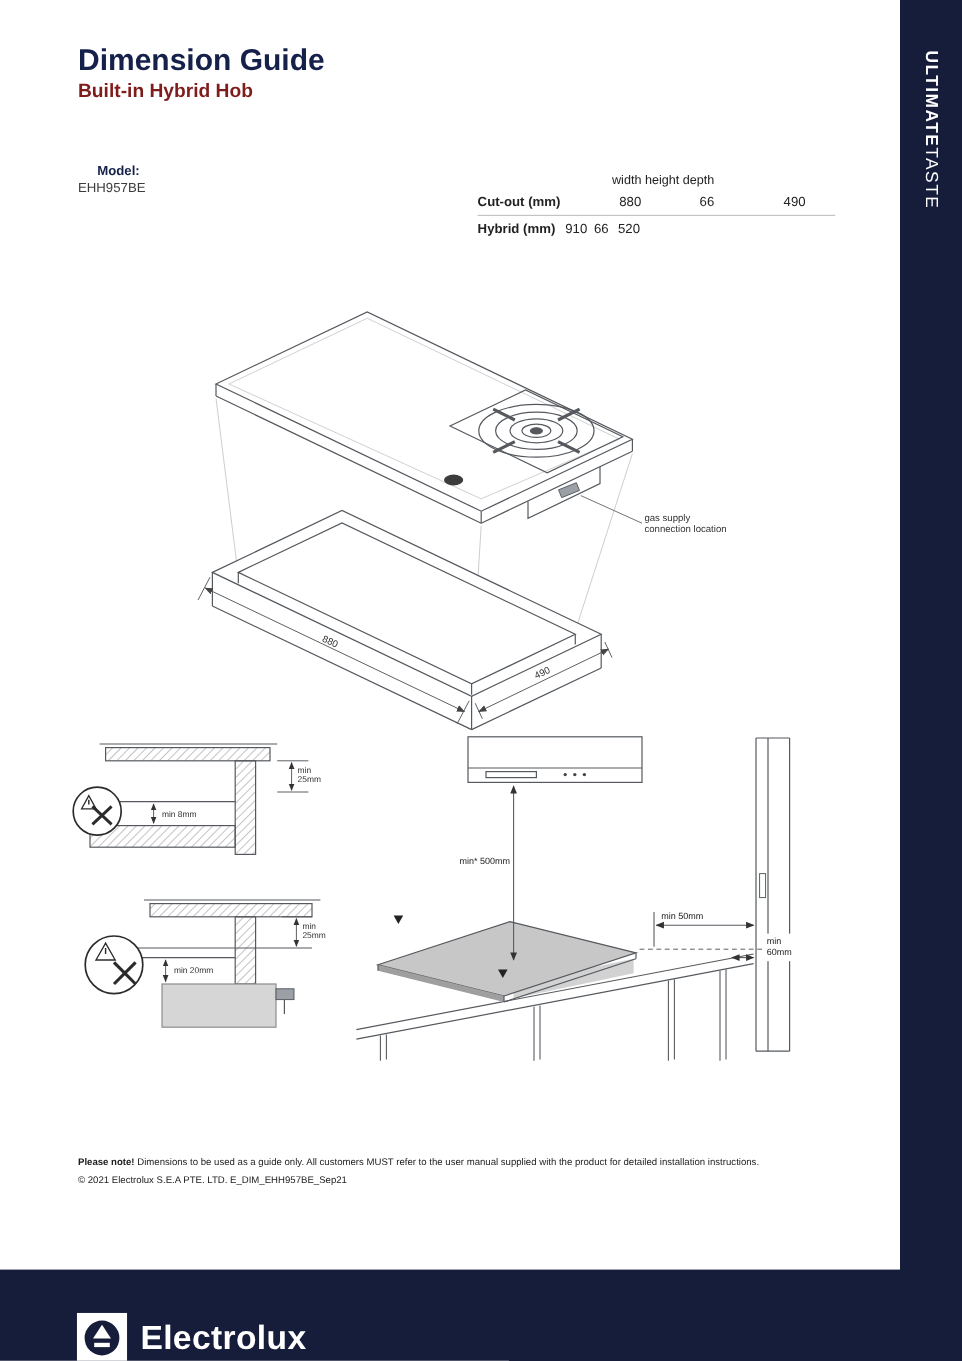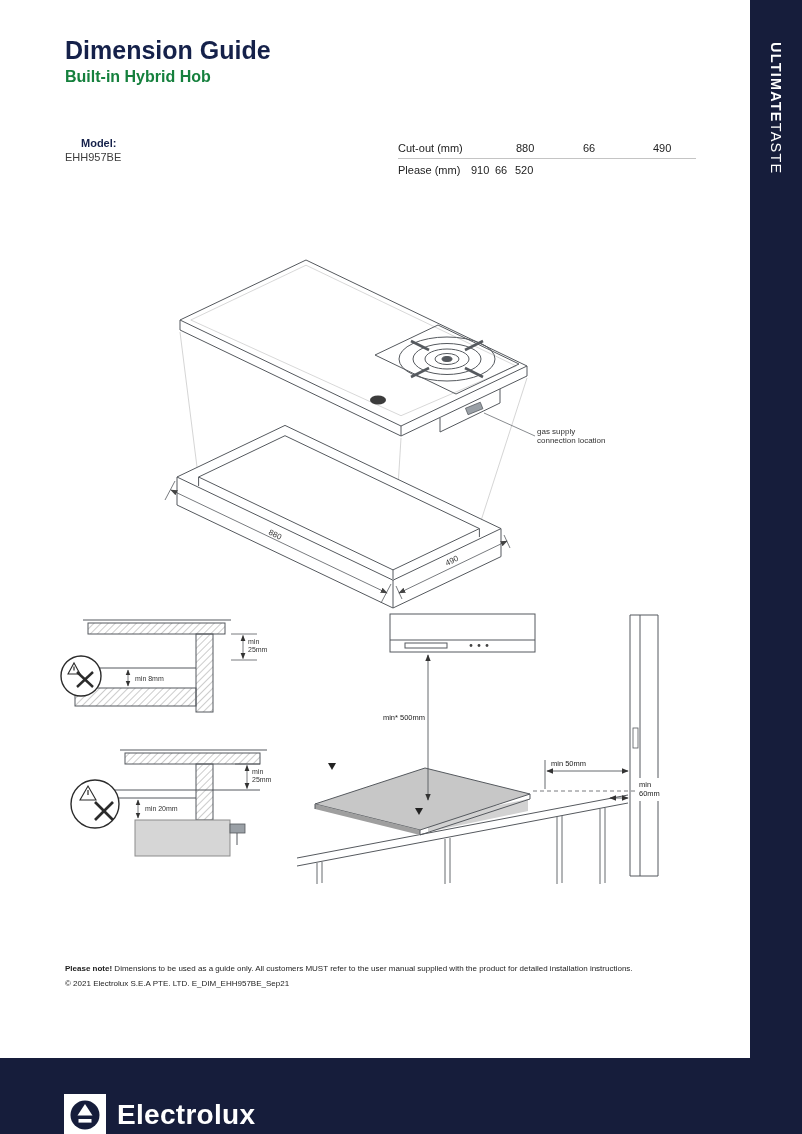--- a/index.html
+++ b/index.html
@@ -6,33 +6,33 @@
   html,body { width:802px; height:1134px; }
   body { position:relative; background:#ffffff; font-family:"Liberation Sans", sans-serif; overflow:hidden; }
 
   .side-band { position:absolute; right:0; top:0; width:52px; height:1134px; background:#161D3B; }
   .vertical-brand { position:absolute; top:42px; left:50%; transform:translateX(-50%);
     writing-mode:vertical-rl; color:#ffffff; font-size:14.5px; letter-spacing:1.2px; white-space:nowrap; }
   .vb-bold { font-weight:bold; }
   .vb-light { font-weight:normal; }
 
   .page-title { position:absolute; left:65px; top:36px; font-size:25px; font-weight:bold; color:#15214A; }
-  .page-subtitle { position:absolute; left:65px; top:68px; font-size:16px; font-weight:bold; color:#15803d; }
+  .page-subtitle { position:absolute; left:65px; top:68px; font-size:16px; font-weight:bold; color:#7f1d1d; }
 
   .model-block { position:absolute; left:65px; top:136px; font-size:11px; line-height:14px; }
   .model-label { display:block; font-weight:bold; color:#15214A;padding-left:16px; }
   .model-value { display:block; color:#3c3c3c;text-align:right; }
 
   .dims { position:absolute; left:398px; top:138px; width:298px; font-size:11px; color:#222; }
   .dims-title { font-weight:bold; color:#15214A; font-size:11px; padding-bottom:5px; border-bottom:1.5px solid #15214A; }
   .dims-header { position:relative; height:21px; }
   .dims-header span { position:absolute; left:112px; bottom:3px; font-size:10.5px; color:#222; }
   .dims-row { position:relative; height:21px; }
   .dims-row span { position:absolute; bottom:4px; }
-  .dims-row .lbl { left:0; }
+  .dims-row .lbl { left:0;font-weight:bold; }
   .row1 { border-bottom:1px solid #c4c4c4; }
   .row1 .v1 { left:118px; } .row1 .v2 { left:185px; } .row1 .v3 { left:255px; }
   .row2 .v1 { left:73px; }  .row2 .v2 { left:97px; }  .row2 .v3 { left:117px; }
 
   svg.diagram { position:absolute; overflow:visible; }
   .iso-svg { left:140px; top:240px; width:500px; height:370px; }
   .d1-svg  { left:55px;  top:612px; width:235px; height:112px; }
   .d2-svg  { left:55px;  top:742px; width:245px; height:135px; }
   .cl-svg  { left:295px; top:608px; width:425px; height:285px; }
   svg text { font-family:"Liberation Sans", sans-serif; }
@@ -54,28 +54,31 @@
 
 <h1 class="page-title">Dimension Guide</h1>
 <h2 class="page-subtitle">Built-in Hybrid Hob</h2>
 
 <div class="model-block">
   <span class="model-label">Model:</span>
   <span class="model-value">EHH957BE</span>
 </div>
 
 <div class="dims">
+  <div class="dims-header">
+    <span>width height depth</span>
+  </div>
   <div class="dims-row row1">
     <span class="lbl">Cut-out (mm)</span>
     <span class="v1">880</span>
     <span class="v2">66</span>
     <span class="v3">490</span>
   </div>
   <div class="dims-row row2">
-    <span class="lbl">Please (mm)</span>
+    <span class="lbl">Hybrid (mm)</span>
     <span class="v1">910</span>
     <span class="v2">66</span>
     <span class="v3">520</span>
   </div>
 </div>
 
 <svg class="diagram iso-svg" viewBox="0 0 500 370">
   <defs>
     <marker id="arrIso" viewBox="0 0 10 10" refX="9" refY="5" markerWidth="7" markerHeight="7" markerUnits="userSpaceOnUse" orient="auto-start-reverse">
       <path d="M0,1 L10,5 L0,9 z" fill="#444"></path>

